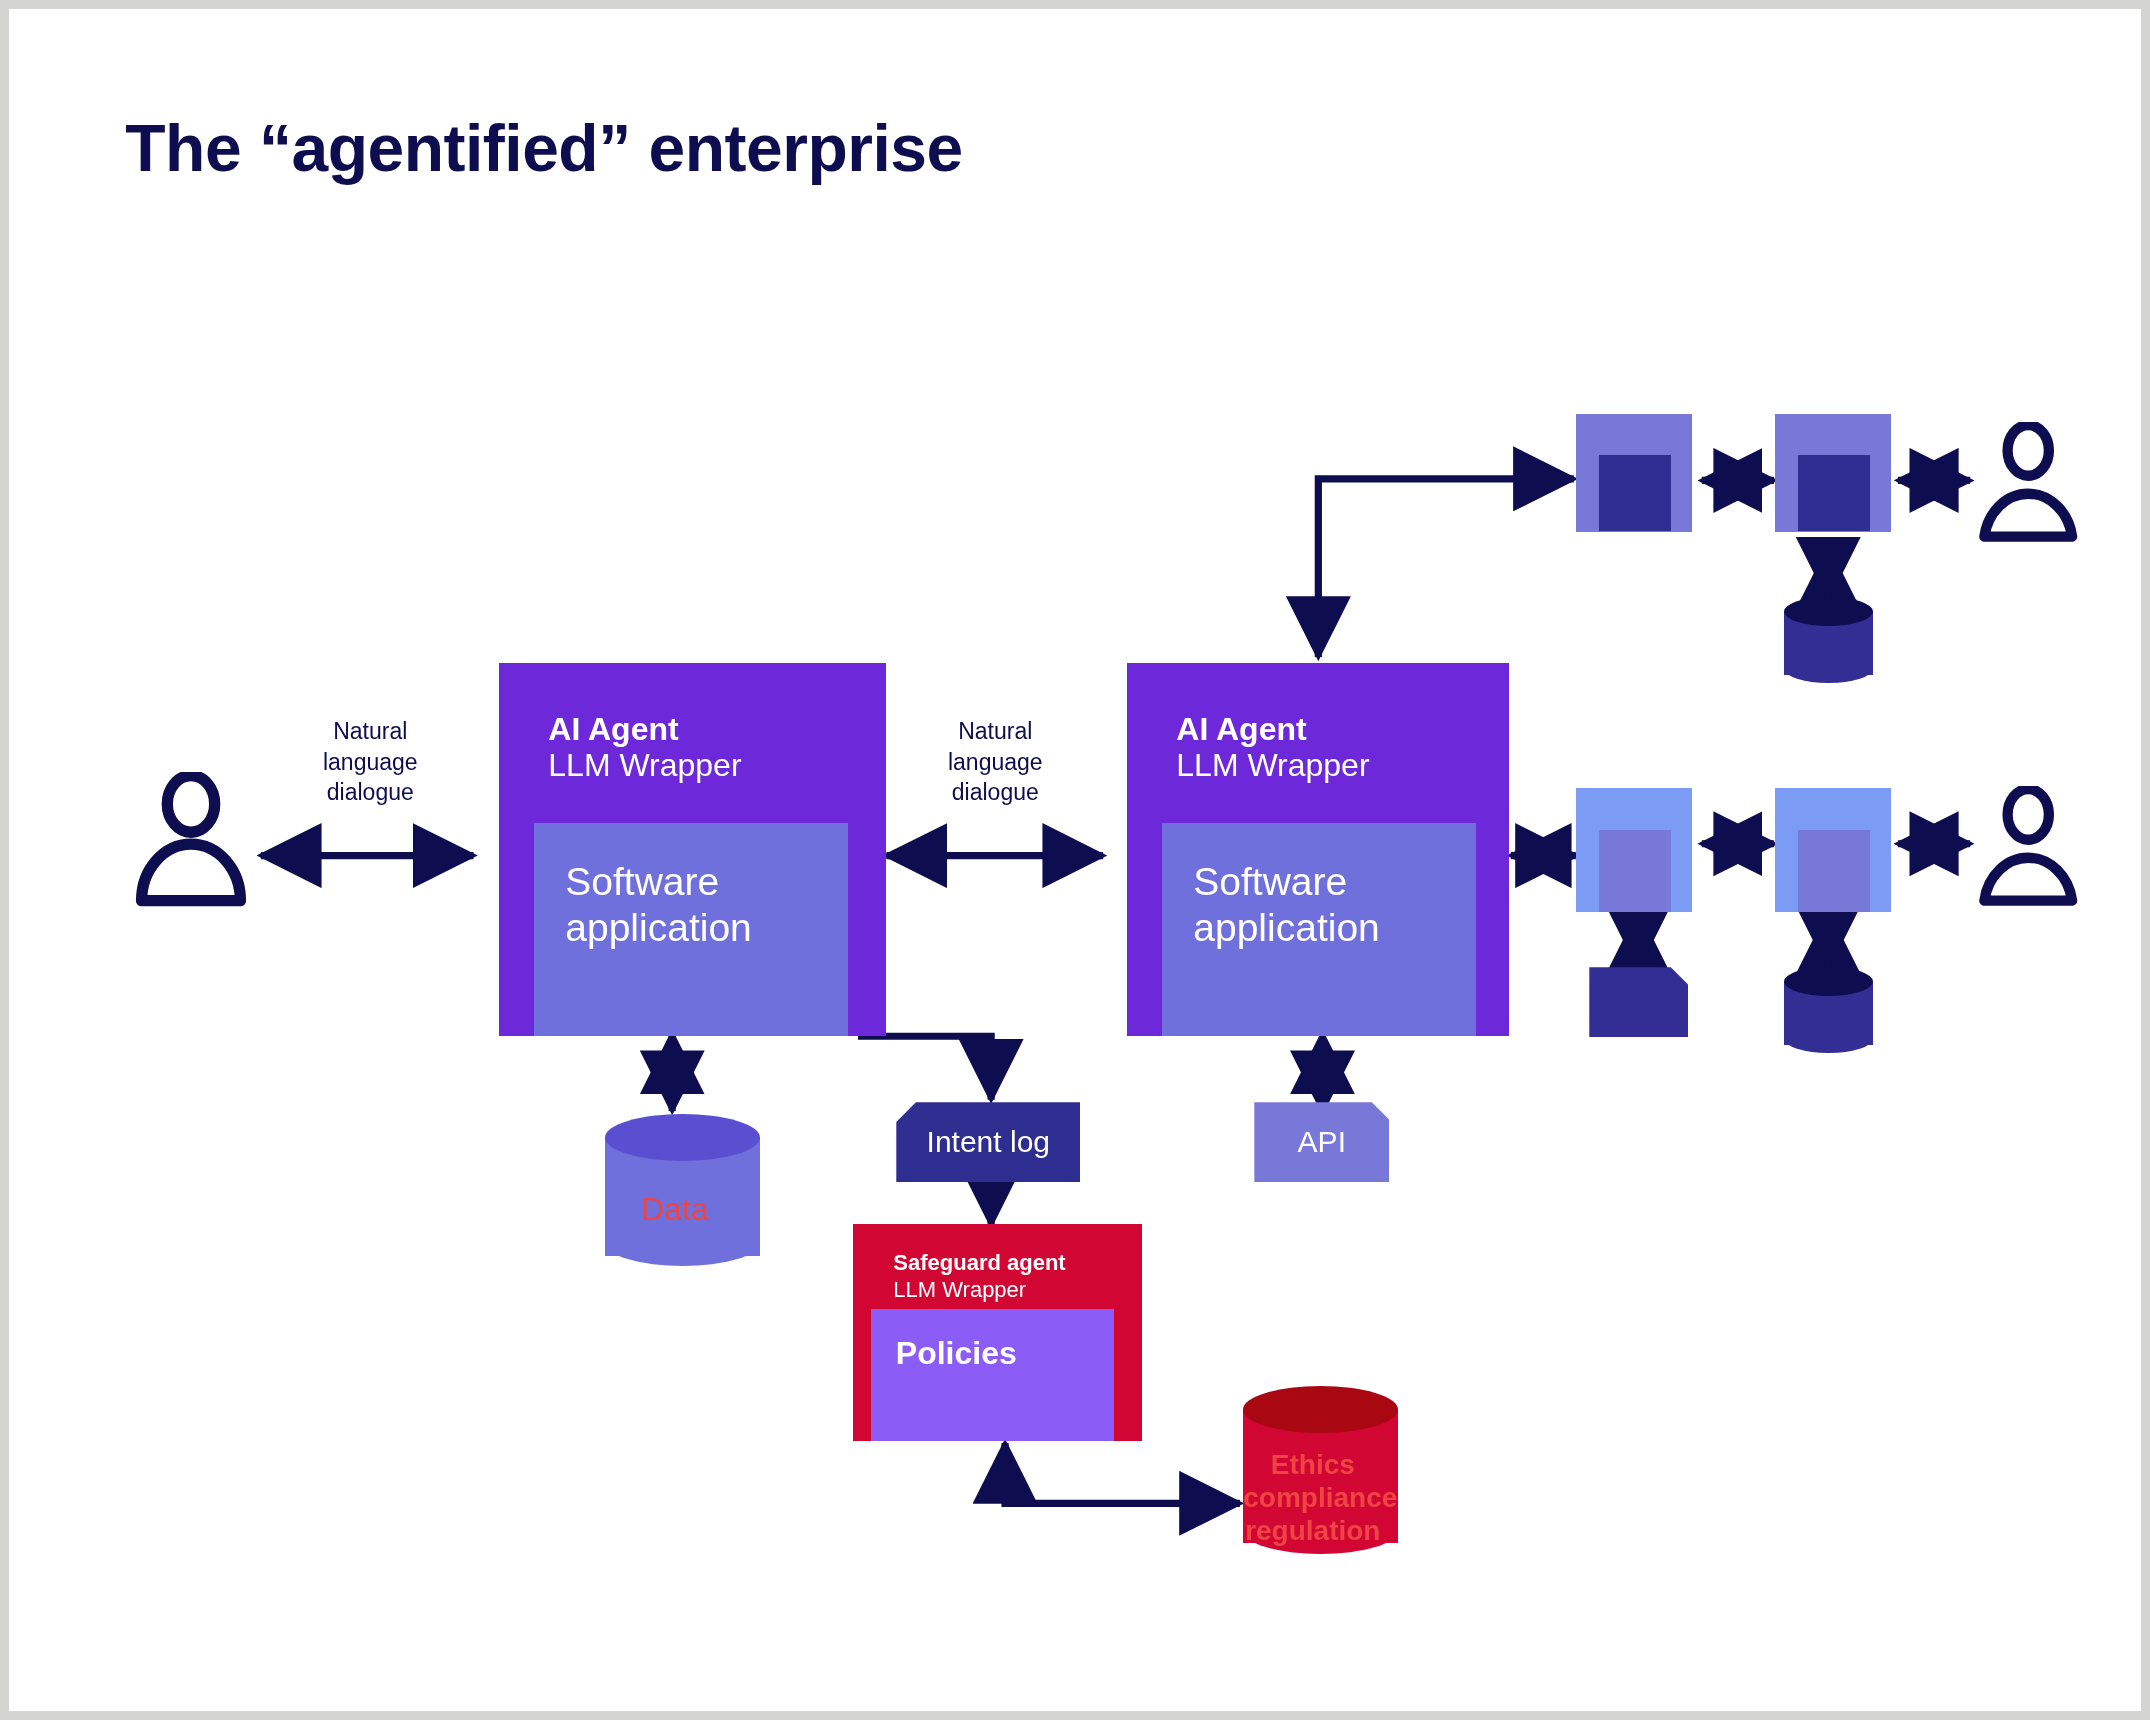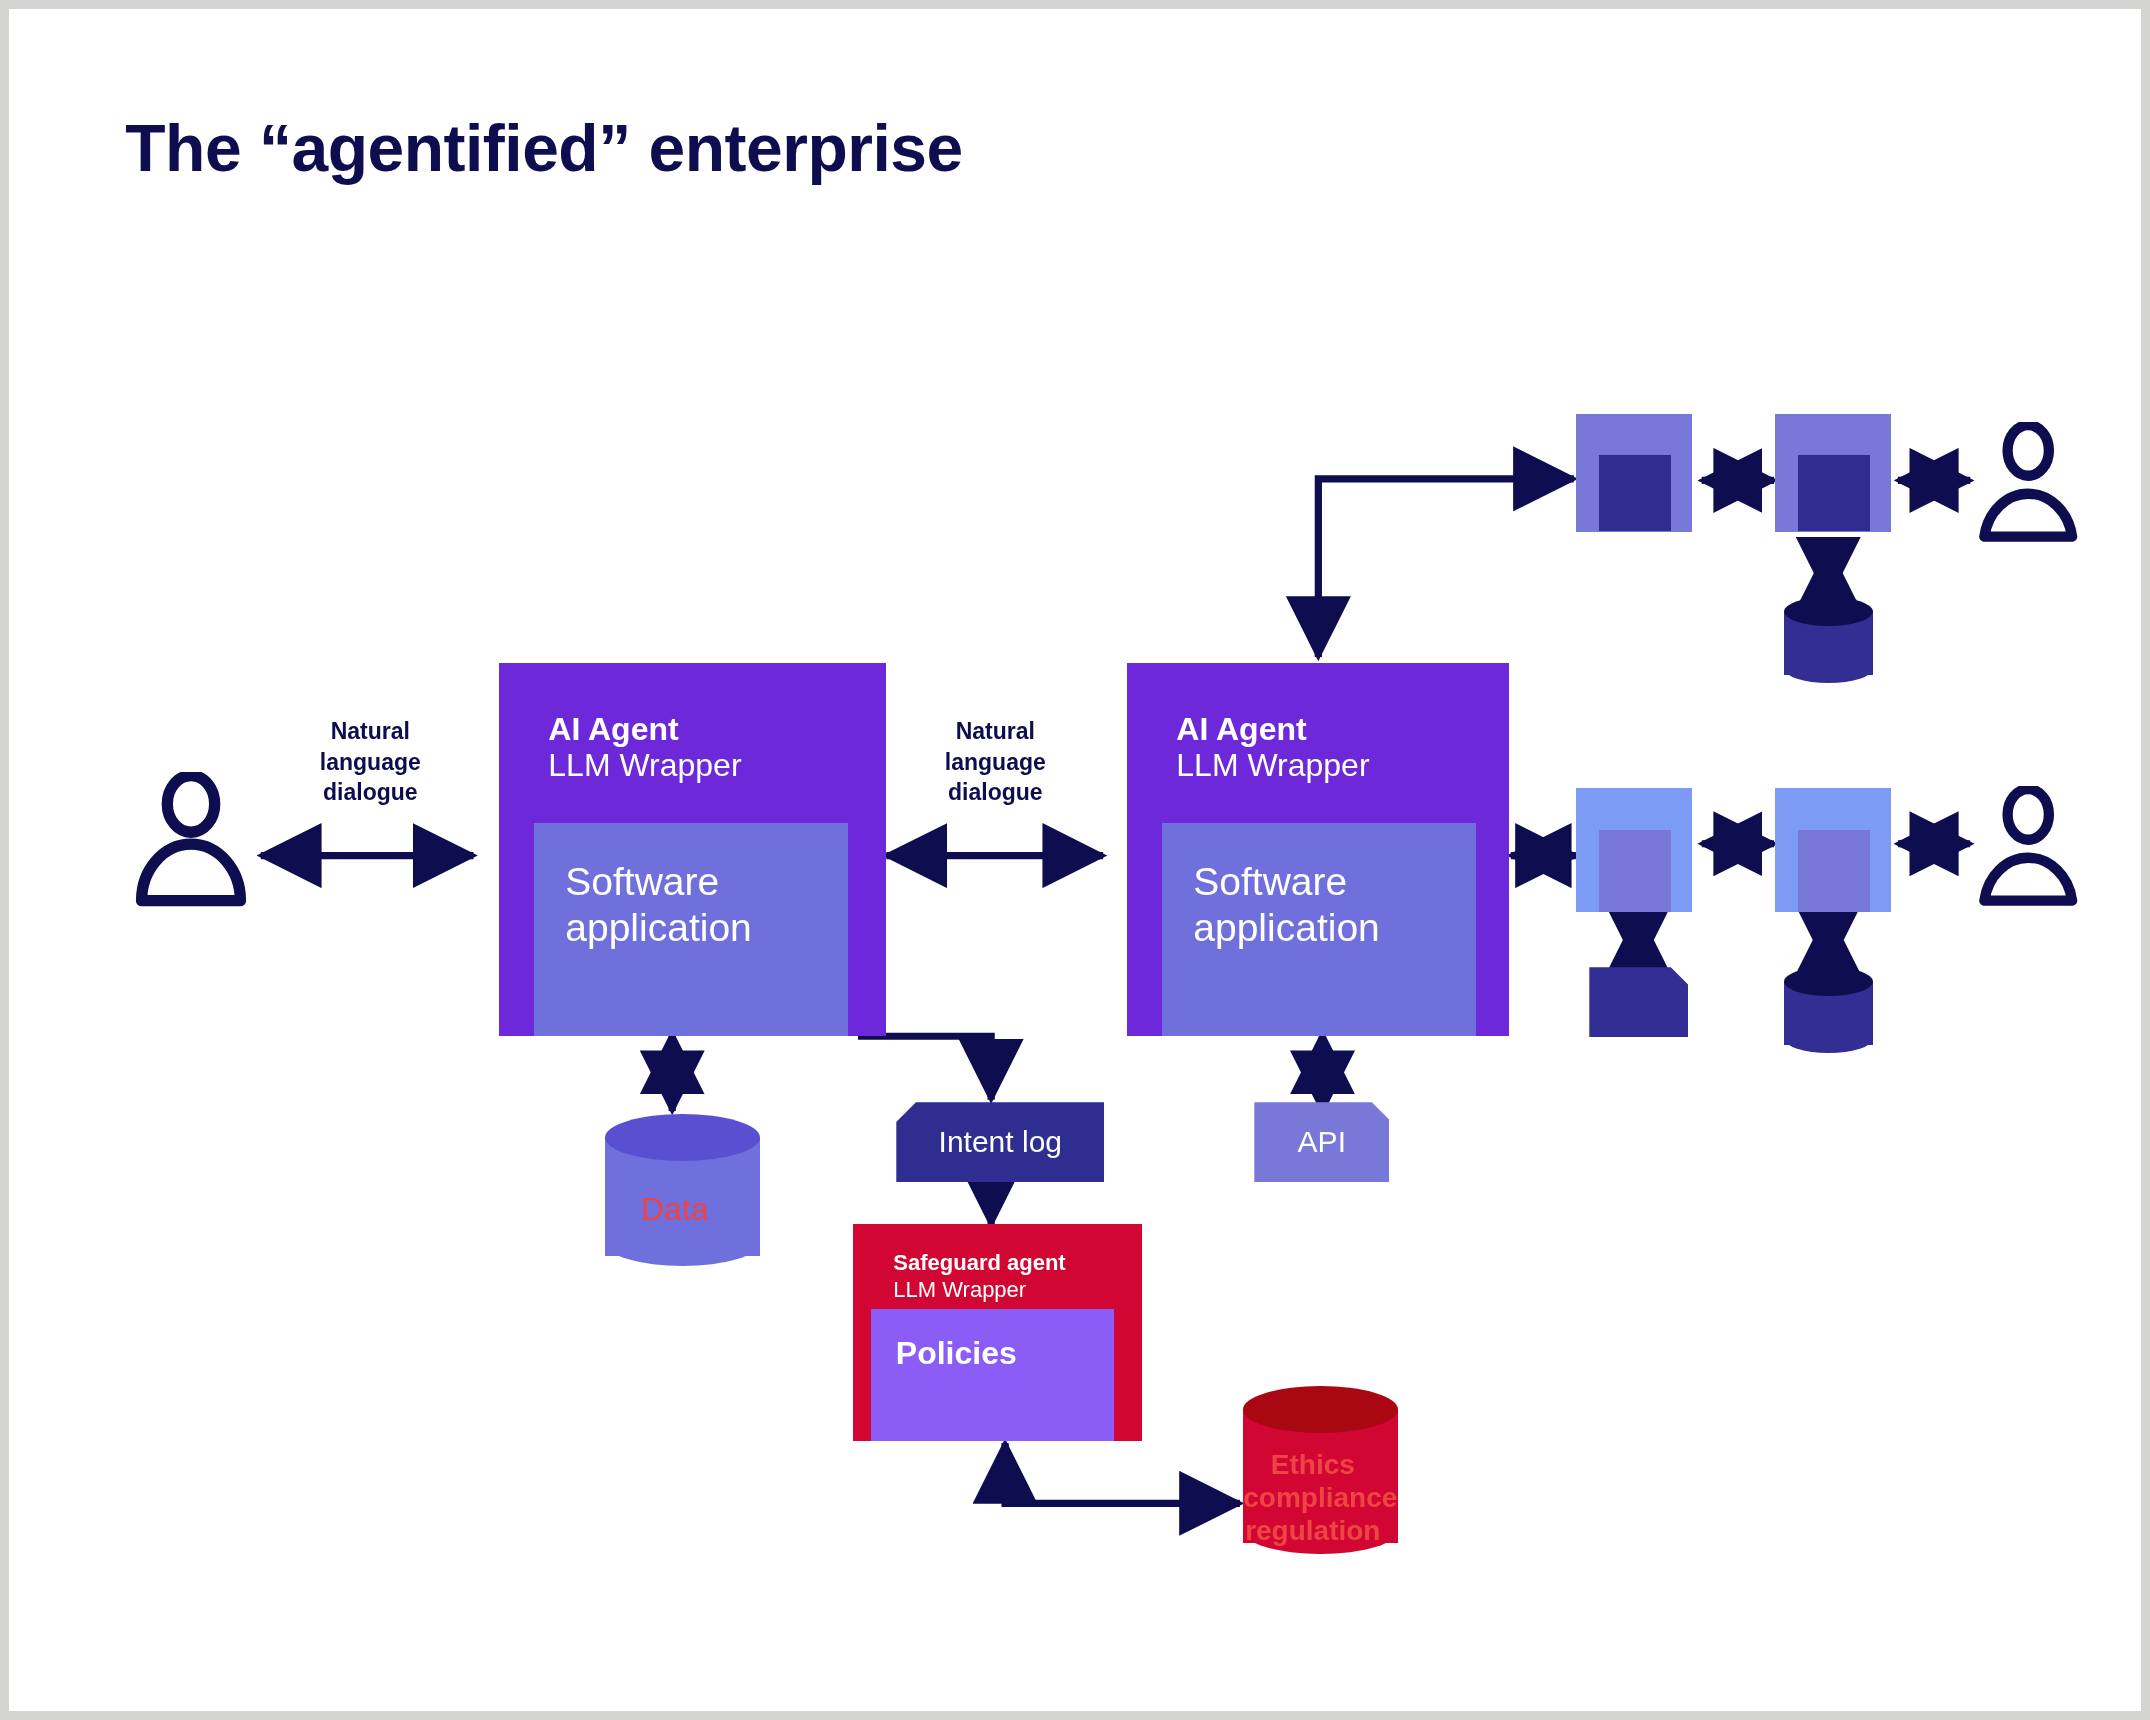--- a/index.html
+++ b/index.html
@@ -94,21 +94,21 @@
   .tile-inner{position:absolute;}
 
   
   .person svg{display:block;}
 
   
   .arrow-label{
     position:absolute;
     color:#0d0d4f;
     font-size:23px;
-    font-weight:700;
+    font-weight:400;
     text-align:center;
     line-height:1.32;
   }
 
   svg.lines{position:absolute;left:0;top:0;overflow:visible;pointer-events:none;}
 </style>
 </head>
 <body>
 
 <div id="canvas">
@@ -203,21 +203,21 @@
     </div>
   </div>
 
   <div class="abs cyl" style="left:596px;top:1105px;width:155px;height:165px;">
     <div class="side" style="top:24px;height:118px;background:#7070dc;"></div>
     <div class="bot" style="top:105px;height:47px;background:#7070dc;"></div>
     <div class="top" style="top:0;height:47px;background:#5a4fd0;"></div>
     <div class="lab" style="top:77px;font-size:32px;">Data</div>
   </div>
 
-  <div class="abs chamfer-tl" style="left:887px;top:1093px;width:208px;height:80px;background:#2e2d90;">
+  <div class="abs chamfer-tl" style="left:887px;top:1093px;width:184px;height:80px;background:#2e2d90;">
     <div class="box-label">Intent log</div>
   </div>
 
   <div class="abs chamfer-tr" style="left:1245px;top:1093px;width:135px;height:80px;background:#7878d8;">
     <div class="box-label">API</div>
   </div>
 
   <div class="abs safe-box" style="left:844px;top:1215px;width:289px;height:217px;">
     <div class="safe-head">
       <span class="l1">Safeguard agent</span>

